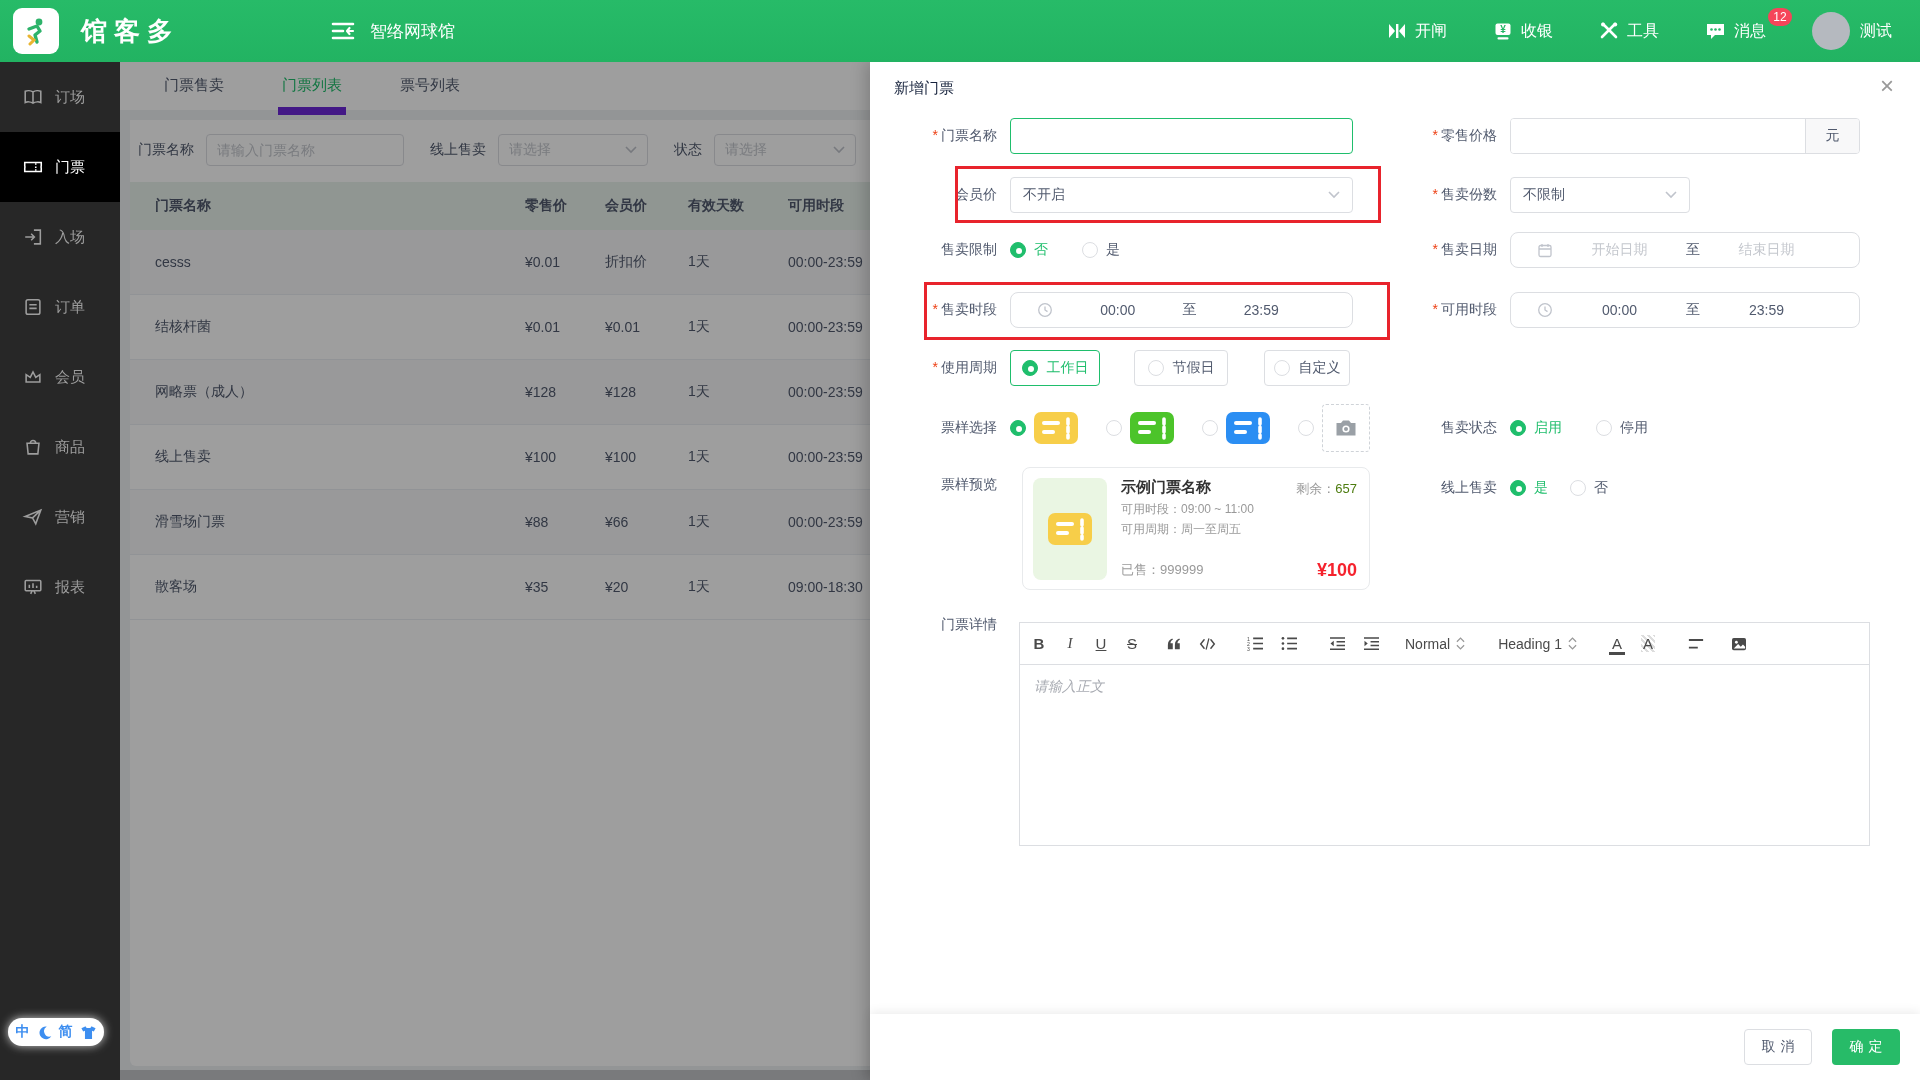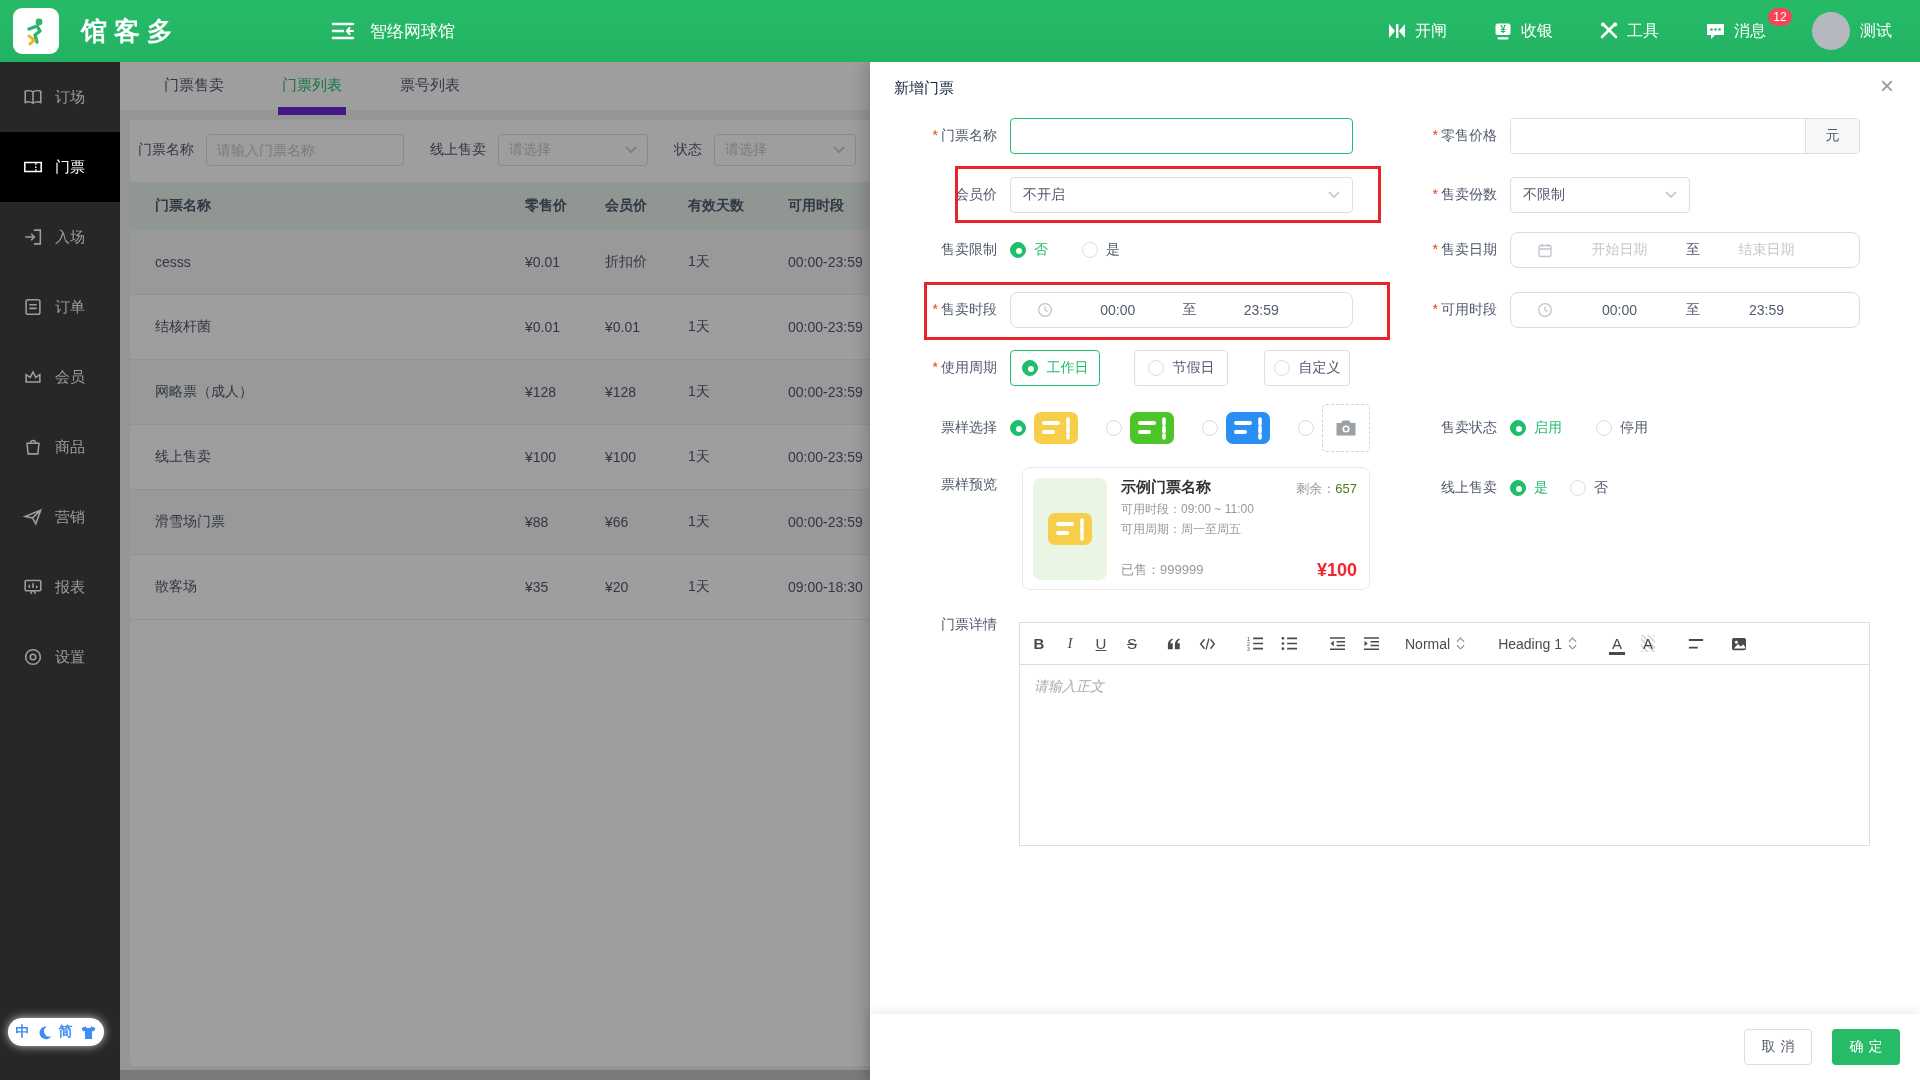--- a/index.html
+++ b/index.html
@@ -231,27 +231,20 @@
         </svg>
       <span>营销</span>
     </div>
     <div class="side-item">
       <svg width="22" height="22" viewBox="0 0 24 24" fill="none" stroke="currentColor" stroke-width="1.7">
           <rect x="3.5" y="5" width="17" height="11" rx="1"></rect>
           <path d="M8 13 V9.5 M12 13 V8 M16 13 V10.5 M9.5 19.5 L11 16 M14.5 19.5 L13 16"></path>
         </svg>
       <span>报表</span>
     </div>
-    <div class="side-item">
-      <svg width="22" height="22" viewBox="0 0 24 24" fill="none" stroke="currentColor" stroke-width="1.7">
-          <circle cx="12" cy="12" r="8"></circle>
-          <circle cx="12" cy="12" r="3"></circle>
-        </svg>
-      <span>设置</span>
-    </div>
   </div>
 
   <div class="lang-pill">
     <span>中</span>
     <svg width="15" height="15" viewBox="0 0 20 20">
         <path d="M13 2 a8.5 8.5 0 1 0 6 13 a7.2 7.2 0 0 1 -6 -13 Z" fill="#3d8ef0"></path>
       </svg>
     <span>简</span>
     <svg width="17" height="15" viewBox="0 0 24 20">
         <path d="M8 1 L2 4 L4.5 8.5 L7 7.5 V19 H17 V7.5 L19.5 8.5 L22 4 L16 1 A4 2.8 0 0 1 8 1 Z" fill="#3d8ef0"></path>

